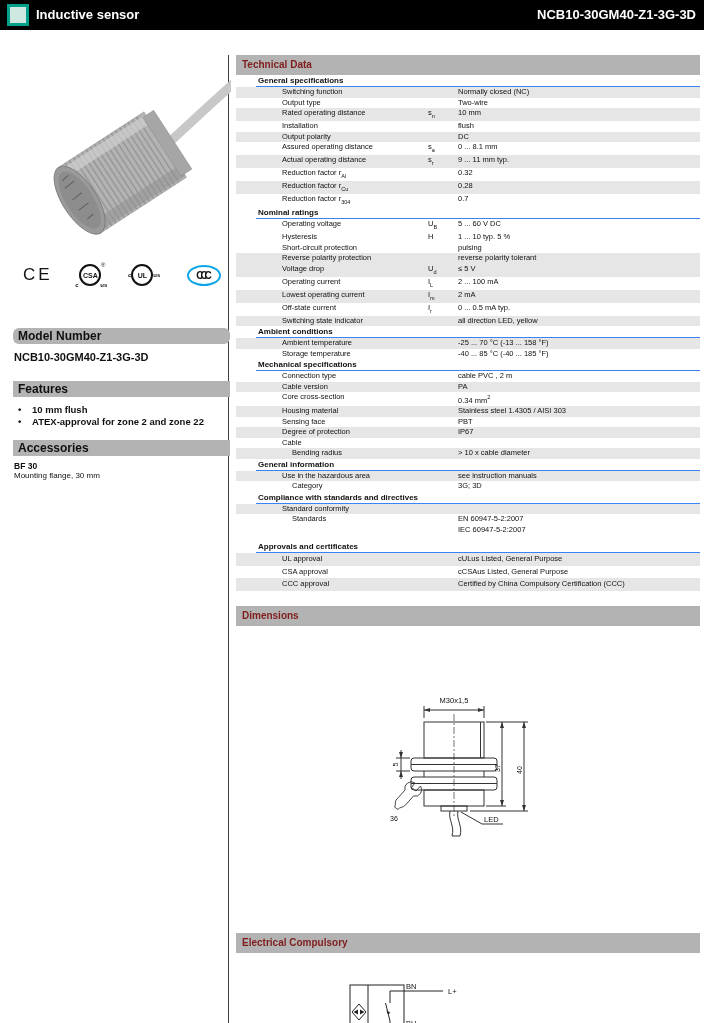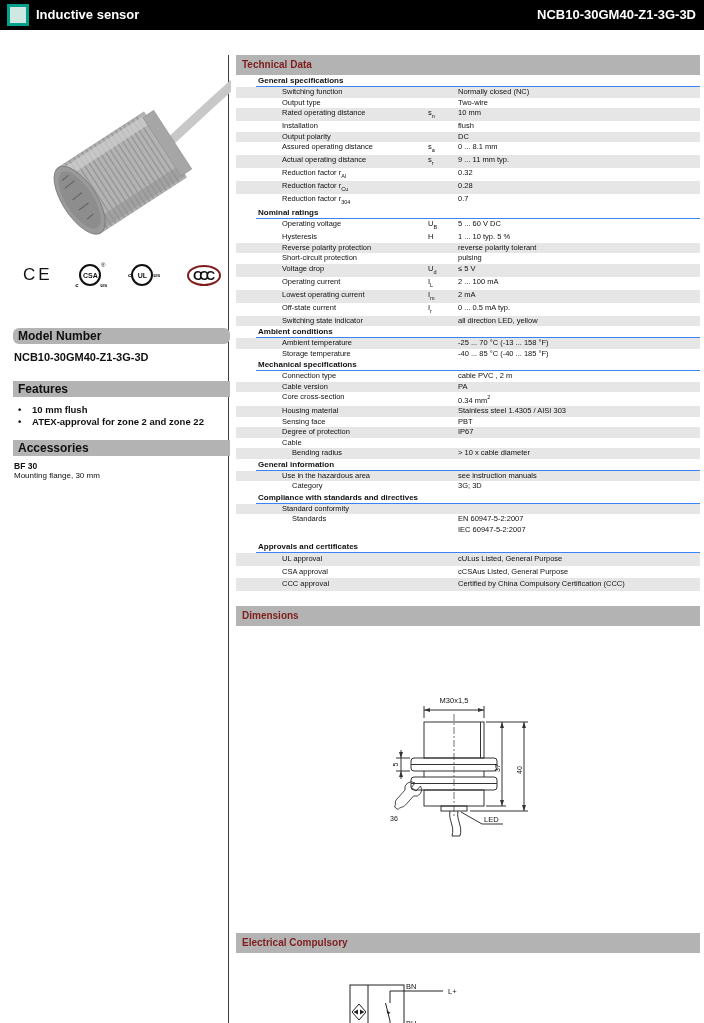--- a/index.html
+++ b/index.html
@@ -18,21 +18,21 @@
   .leftcol { position:absolute; left:13px; top:55px; width:218px; height:960px; }
   .photo { position:absolute; left:0; top:5px; width:218px; height:190px; }
   .logos { position:absolute; left:0; top:200px; width:218px; height:40px; display:flex; align-items:center; justify-content:space-between; padding:0 10px; }
   .logo { position:relative; display:flex; align-items:center; color:#111; }
   .ce-text { font-size:17px; letter-spacing:3px; font-weight:400; }
   .circ { width:22px; height:22px; border:2px solid #111; border-radius:50%; display:flex; align-items:center; justify-content:center; font-weight:bold; font-size:7px; }
   .tiny { font-size:6px; font-weight:bold; }
   .csa-reg { position:absolute; top:-2px; right:-4px; font-size:6px; }
   .csa-c { position:absolute; bottom:-2px; left:-4px; font-size:6px; font-weight:bold; }
   .csa-us { position:absolute; bottom:-2px; right:-6px; font-size:6px; font-weight:bold; }
-  .ellipse { width:34px; height:21px; border:2px solid #7f1d1d; border-radius:50%; display:flex; align-items:center; justify-content:center; font-weight:bold; font-size:13px; letter-spacing:-3px; padding-right:3px; }
+  .ellipse { width:34px; height:21px; border:2px solid #0ea5e9; border-radius:50%; display:flex; align-items:center; justify-content:center; font-weight:bold; font-size:10px; letter-spacing:-3px; padding-right:3px; }
 
   .lc-bar { position:absolute; left:0; width:217px; height:16px; background:#b3b3b3; font-weight:bold; font-size:12px; line-height:16px; padding-left:5px; color:#101010; }
   .lc-model-bar { top:273px;border-radius:6px; }
   .lc-model-val { position:absolute; left:1px; top:296px; font-weight:bold; font-size:11px; }
   .lc-feat-bar { top:326px; }
   .feat-list { position:absolute; left:1px; top:349px; width:216px; list-style:none; }
   .feat-list li { position:relative; padding-left:18px; font-weight:bold; font-size:9.5px; line-height:12px; }
   .feat-list li::before { content:"•"; position:absolute; left:4px; }
   .lc-acc-bar { top:385px; }
   .acc-code { position:absolute; left:1px; top:406px; font-weight:bold; font-size:8.5px; }
@@ -230,32 +230,32 @@
           <div>5 ... 60 V DC</div>
         </span>
       </div>
       <div class="row">
         <span class="lbl">Hysteresis</span>
         <span class="sym">H</span>
         <span class="val">
           <div>1 ... 10  typ. 5  %</div>
         </span>
       </div>
+      <div class="row">
+        <span class="lbl">Short-circuit protection</span>
+        <span class="sym"></span>
+        <span class="val">
+          <div>pulsing</div>
+        </span>
+      </div>
       <div class="row shaded">
         <span class="lbl">Reverse polarity protection</span>
         <span class="sym"></span>
         <span class="val">
           <div>reverse polarity tolerant</div>
-        </span>
-      </div>
-      <div class="row">
-        <span class="lbl">Short-circuit protection</span>
-        <span class="sym"></span>
-        <span class="val">
-          <div>pulsing</div>
         </span>
       </div>
       <div class="row shaded">
         <span class="lbl">Voltage drop</span>
         <span class="sym">U<sub>d</sub></span>
         <span class="val">
           <div>≤ 5 V</div>
         </span>
       </div>
       <div class="row">

